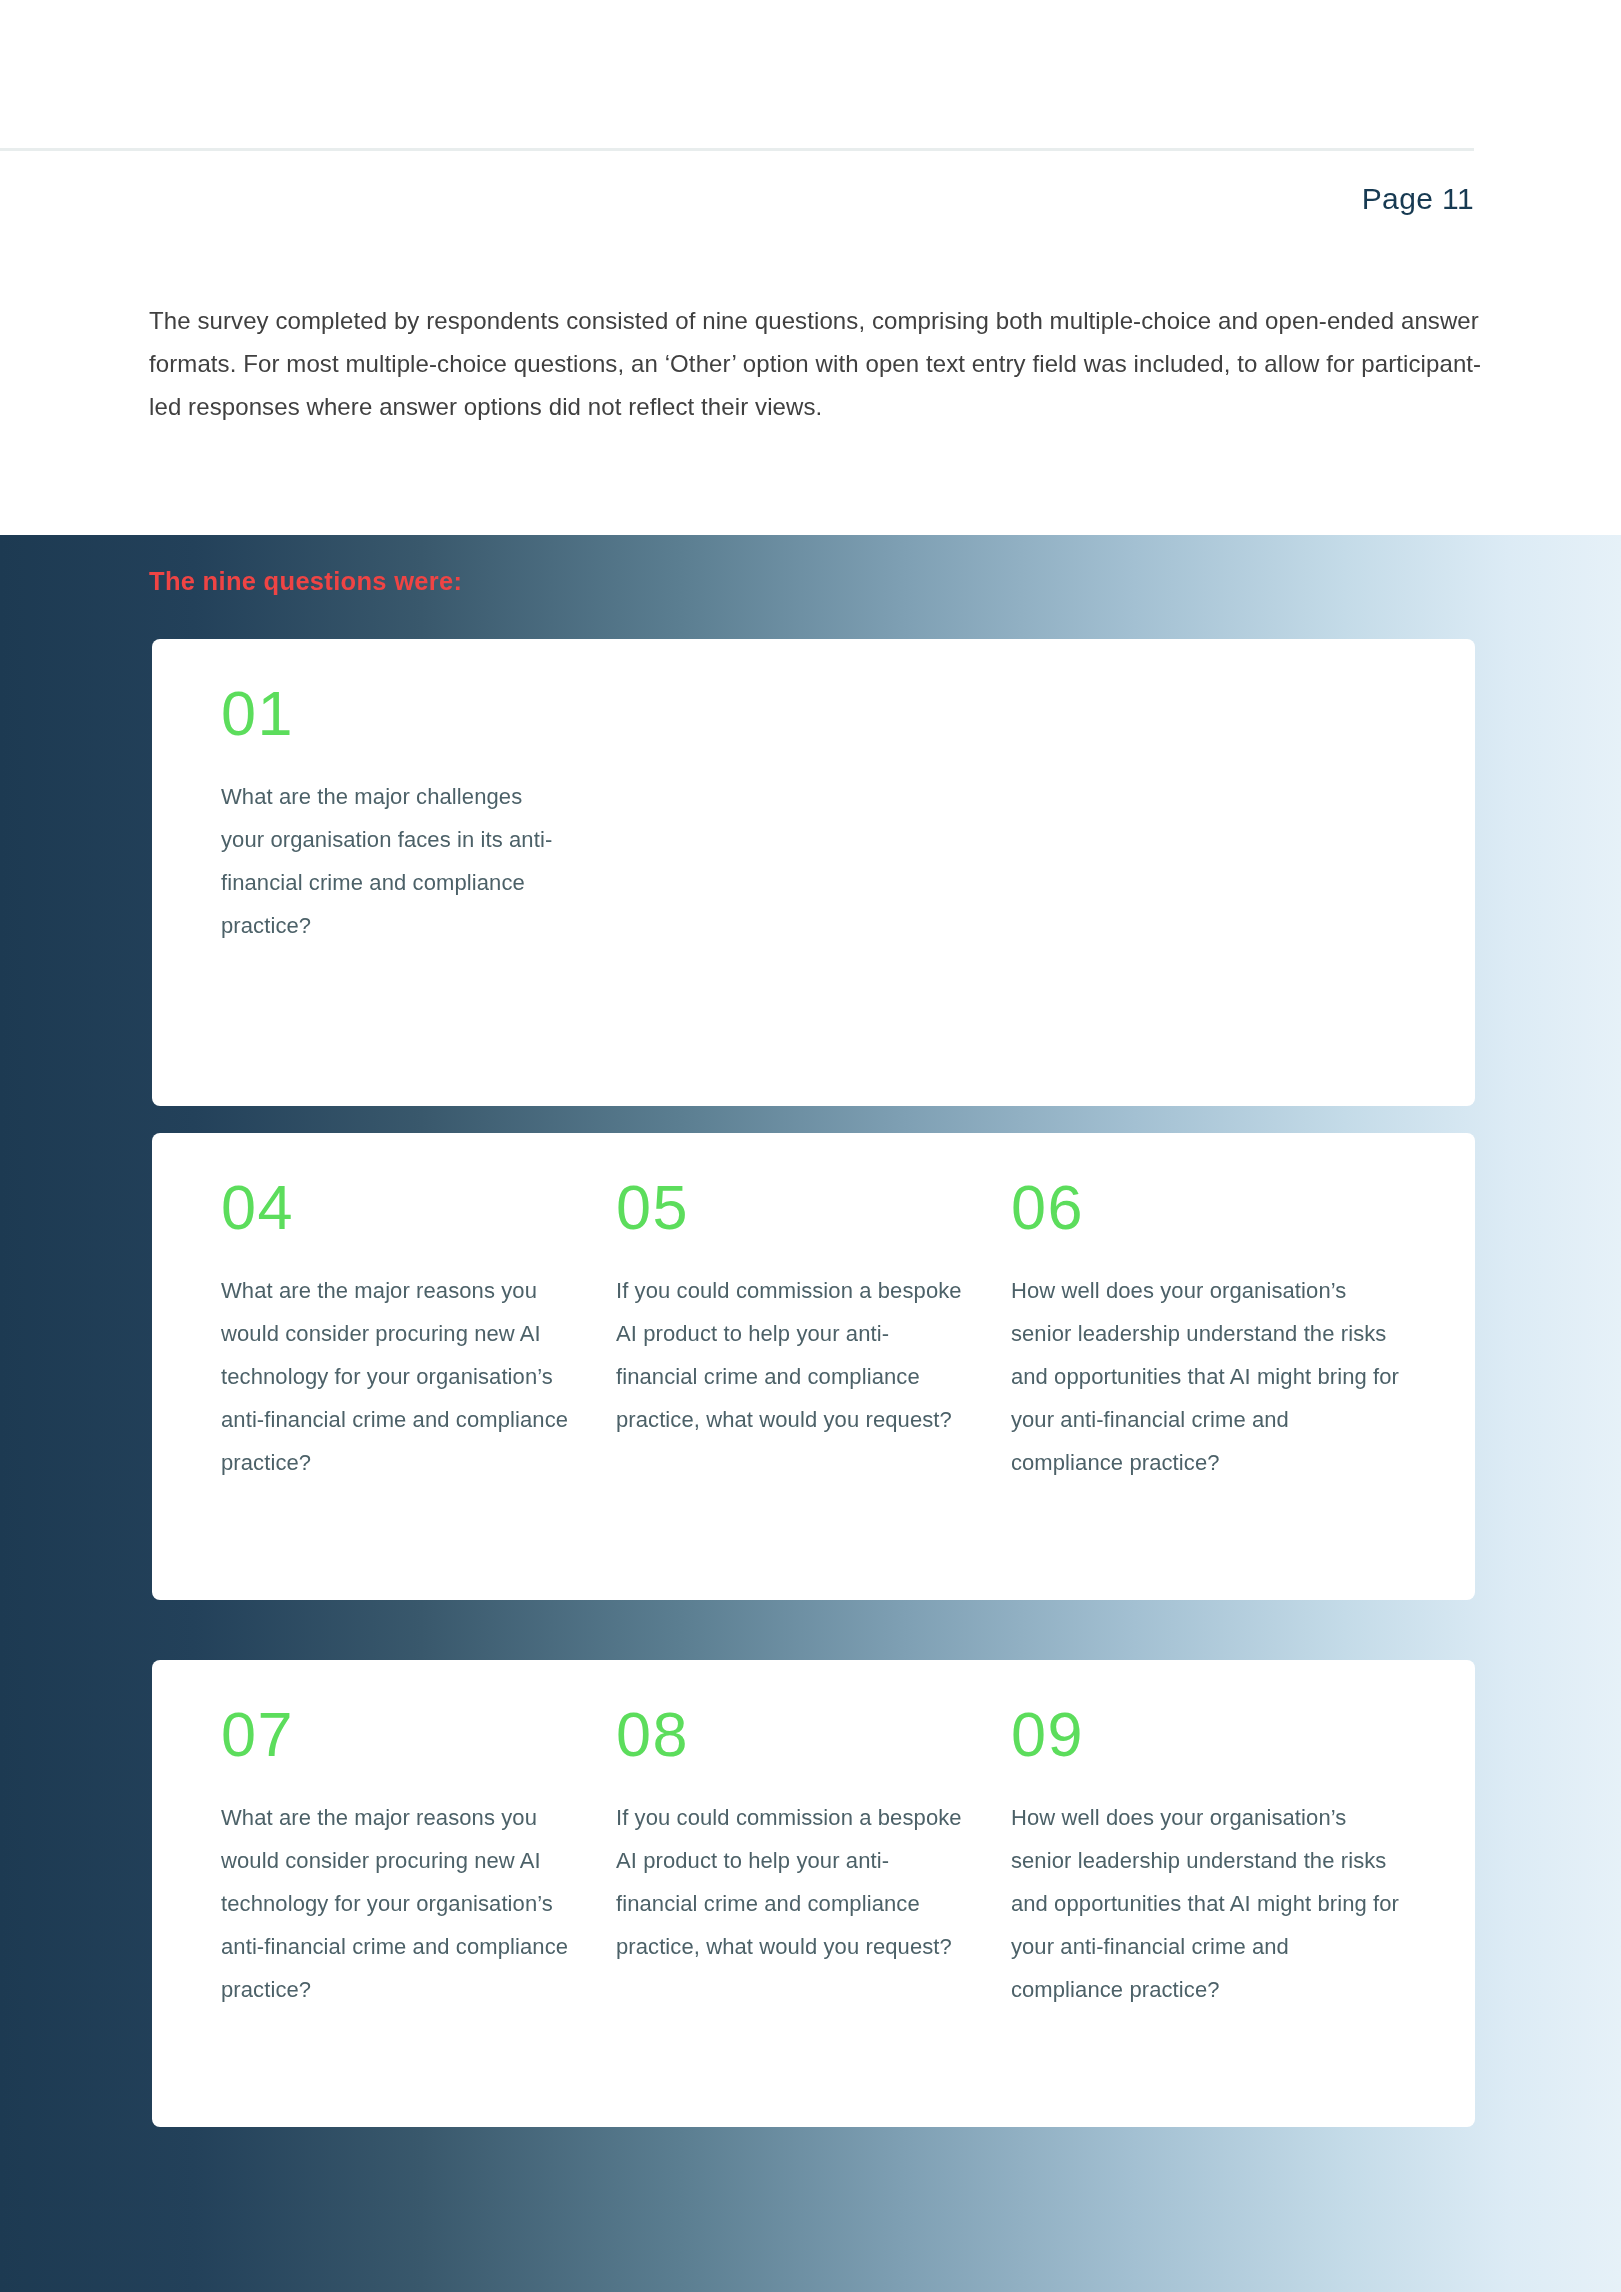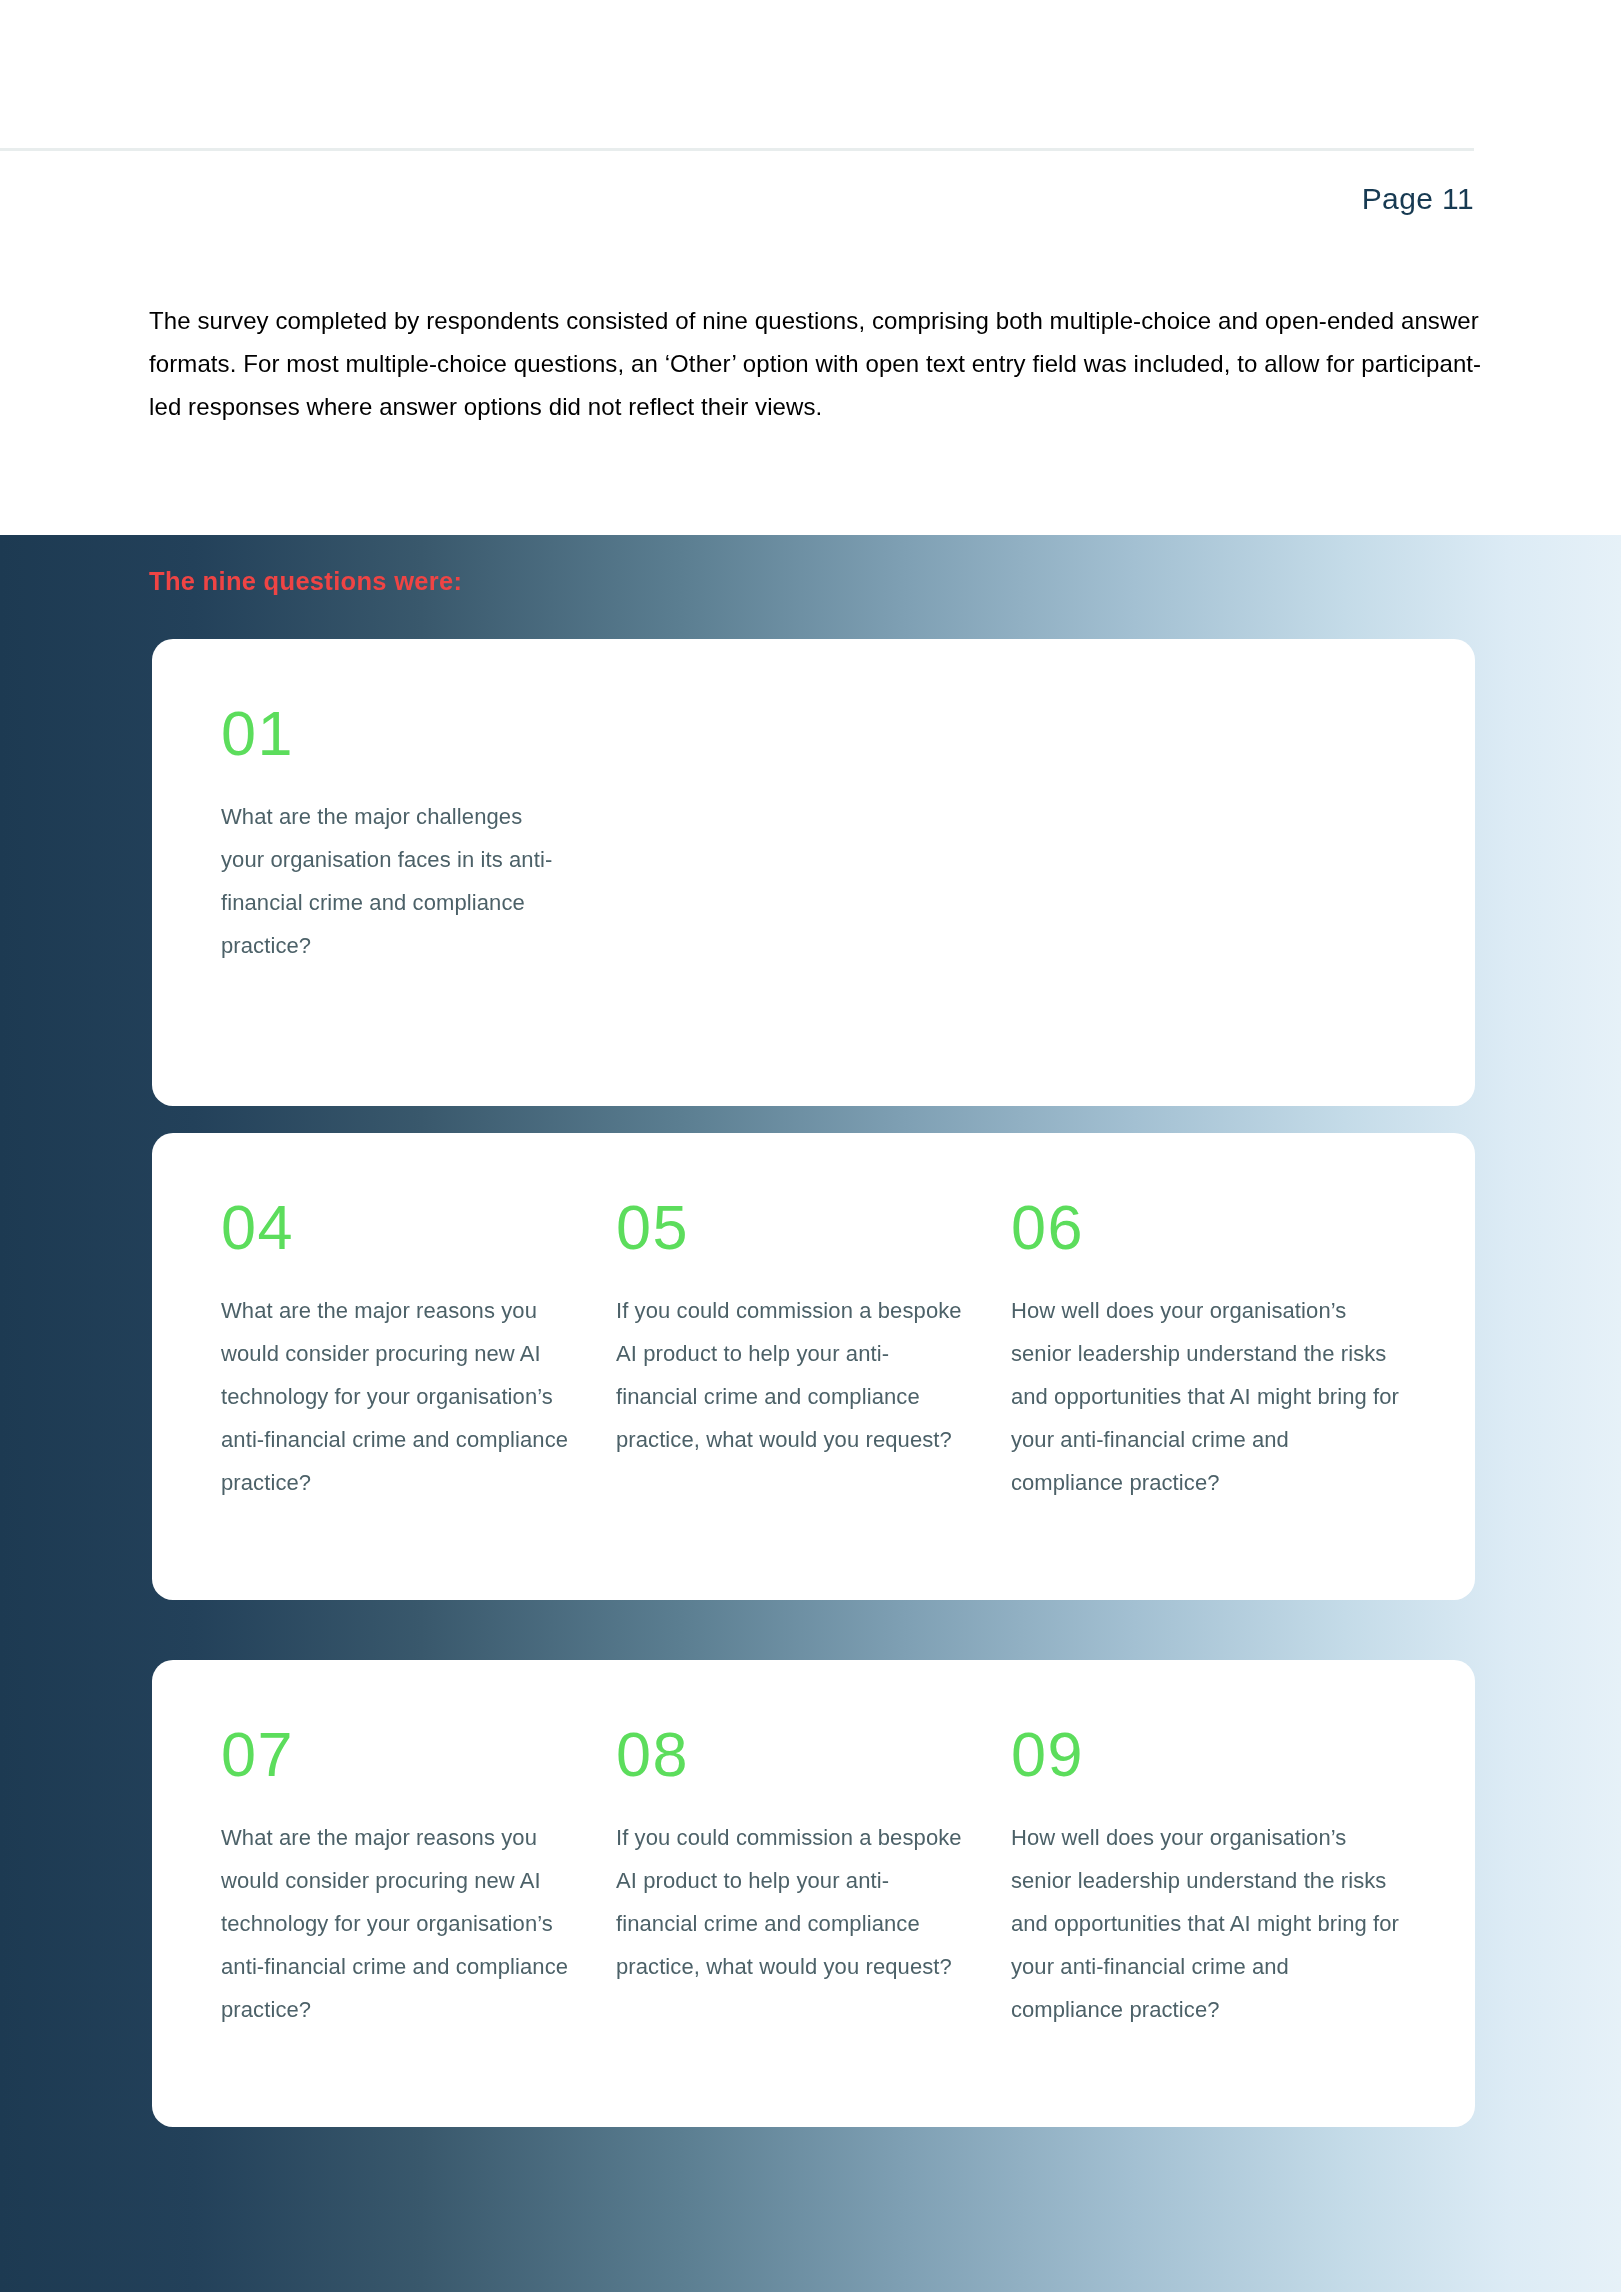--- a/index.html
+++ b/index.html
@@ -52,21 +52,21 @@
     white-space: nowrap;
   }
 
   .intro {
     position: absolute;
     left: 149px;
     top: 299px;
     width: 1333px;
     font-size: 24px;
     line-height: 43px;
-    color: #000000;
+    color: #404040;
     letter-spacing: 0.1px;
   }
 
   
   .gradient-section {
     position: absolute;
     left: 0;
     top: 535px;
     width: 1621px;
     height: 1757px;
@@ -96,24 +96,24 @@
     white-space: nowrap;
     font-weight: bold;
   }
 
   
   .card {
     position: absolute;
     left: 152px;
     width: 1323px;
     background: #ffffff;
-    border-radius: 21px;
+    border-radius: 8px;
     z-index: 2;
     box-sizing: border-box;
-    padding: 60px 0 0 0;
+    padding: 40px 0 0 0;
   }
   .card-1 { top: 639px;  height: 467px; }
   .card-2 { top: 1133px; height: 467px; }
   .card-3 { top: 1660px; height: 467px; }
 
   .card-grid {
     display: flex;
     flex-direction: row;
     align-items: flex-start;
     padding: 0 69px 0 69px;

